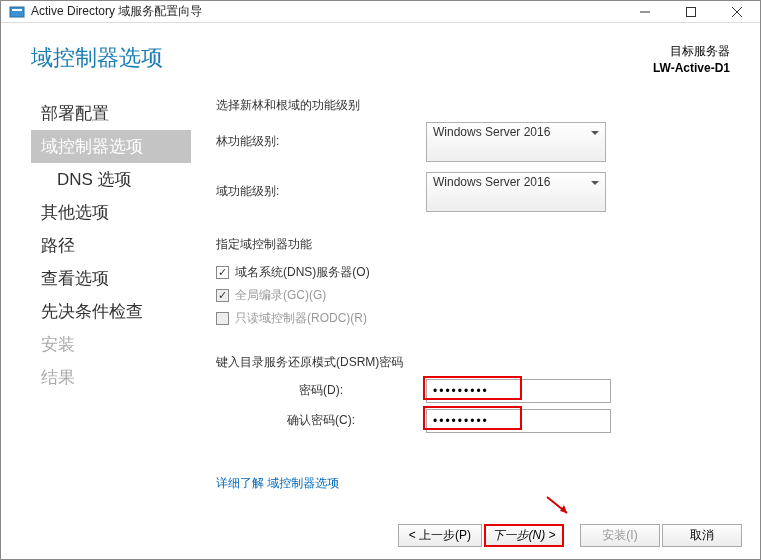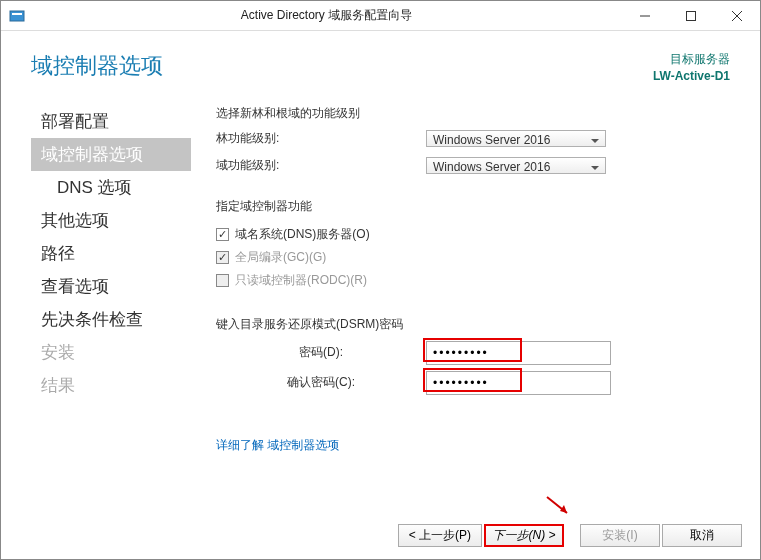--- a/index.html
+++ b/index.html
@@ -1,35 +1,35 @@
 <!DOCTYPE html>
 <html><head>
   <meta charset="utf-8">
   <style>
     * { box-sizing: border-box; margin: 0; padding: 0; }
     body { font-family: "Microsoft YaHei", "Segoe UI", sans-serif; font-size: 12px; background: #fff; width: 761px; height: 560px; overflow: hidden; position: relative; border: 1px solid #888; }
-    .titlebar { height: 30px; display: flex; align-items: center; padding: 0 0 0 8px; border-bottom: 1px solid #ddd; text-align: center; }
+    .titlebar { height: 22px; display: flex; align-items: center; padding: 0 0 0 8px; border-bottom: 1px solid #ddd; }
     .titlebar .icon { width: 16px; height: 16px; margin-right: 6px; display: inline-flex; align-items: center; justify-content: center; }
     .titlebar .title { font-size: 12px; color: #222; flex: 1; }
     .win-controls { display: flex; height: 100%; }
     .win-btn { width: 46px; height: 100%; display: flex; align-items: center; justify-content: center; color: #333; }
     .header { display: flex; padding: 20px 30px 0 30px; align-items: flex-start; }
     .header h1 { font-size: 22px; font-weight: 400; color: #1a7db2; flex: 1; }
-    .header .target { text-align: right; font-size: 12px; color: #0f766e; line-height: 1.4; margin-left: 28px; }
+    .header .target { text-align: right; font-size: 12px; color: #000000; line-height: 1.4; margin-left: 28px; }
     .header .target .srv { font-weight: bold; }
     .content { display: flex; padding: 20px 30px 0 30px; gap: 0; height: 400px; }
     .sidebar { width: 160px; }
     .sidebar-item { padding: 5px 10px; color: #333; cursor: pointer; font-size: 17px; }
     .sidebar-item.active { background: #c4c4c4; color: #fff; }
     .sidebar-item.sub { padding-left: 26px; }
     .sidebar-item.disabled { color: #aaa; cursor: default; }
     .main { flex: 1; padding: 0 0 0 25px; font-size: 12px; color: #333; }
     .row { margin-bottom: 10px; display: flex; align-items: center; }
     .label { width: 210px; }
-    .dropdown { width: 180px; height: 17px; border: 1px solid #b0b0b0; background: linear-gradient(#fff, #eee); padding: 2px 20px 2px 6px; position: relative; font-size: 12px; color: #333; }
+    .dropdown { width: 180px; height: 40px; border: 1px solid #b0b0b0; background: linear-gradient(#fff, #eee); padding: 2px 20px 2px 6px; position: relative; font-size: 12px; color: #333; }
     .dropdown::after { content: ""; position: absolute; right: 6px; top: 8px; border-left: 4px solid transparent; border-right: 4px solid transparent; border-top: 4px solid #555; }
     .section-title { margin-top: 24px; margin-bottom: 8px; }
     .checkbox-row { display: flex; align-items: center; padding: 3px 0; }
     .cb { width: 13px; height: 13px; border: 1px solid #888; margin-right: 6px; background: #fff; position: relative; display: inline-flex; align-items: center; justify-content: center; }
     .cb.checked::after { content: "✓"; font-size: 11px; color: #333; line-height: 1; }
     .cb.disabled { background: #eee; }
     .pwd-row { display: flex; align-items: center; margin: 6px 0; }
     .pwd-label { width: 210px; text-align: center; }
     .pwd-field { width: 185px; height: 24px; border: 1px solid #aaa; padding: 2px 6px; font-size: 12px; letter-spacing: 2px; }
     .highlight { border: 2px solid #e60000; padding: 2px; width: 99px; position: absolute; }

